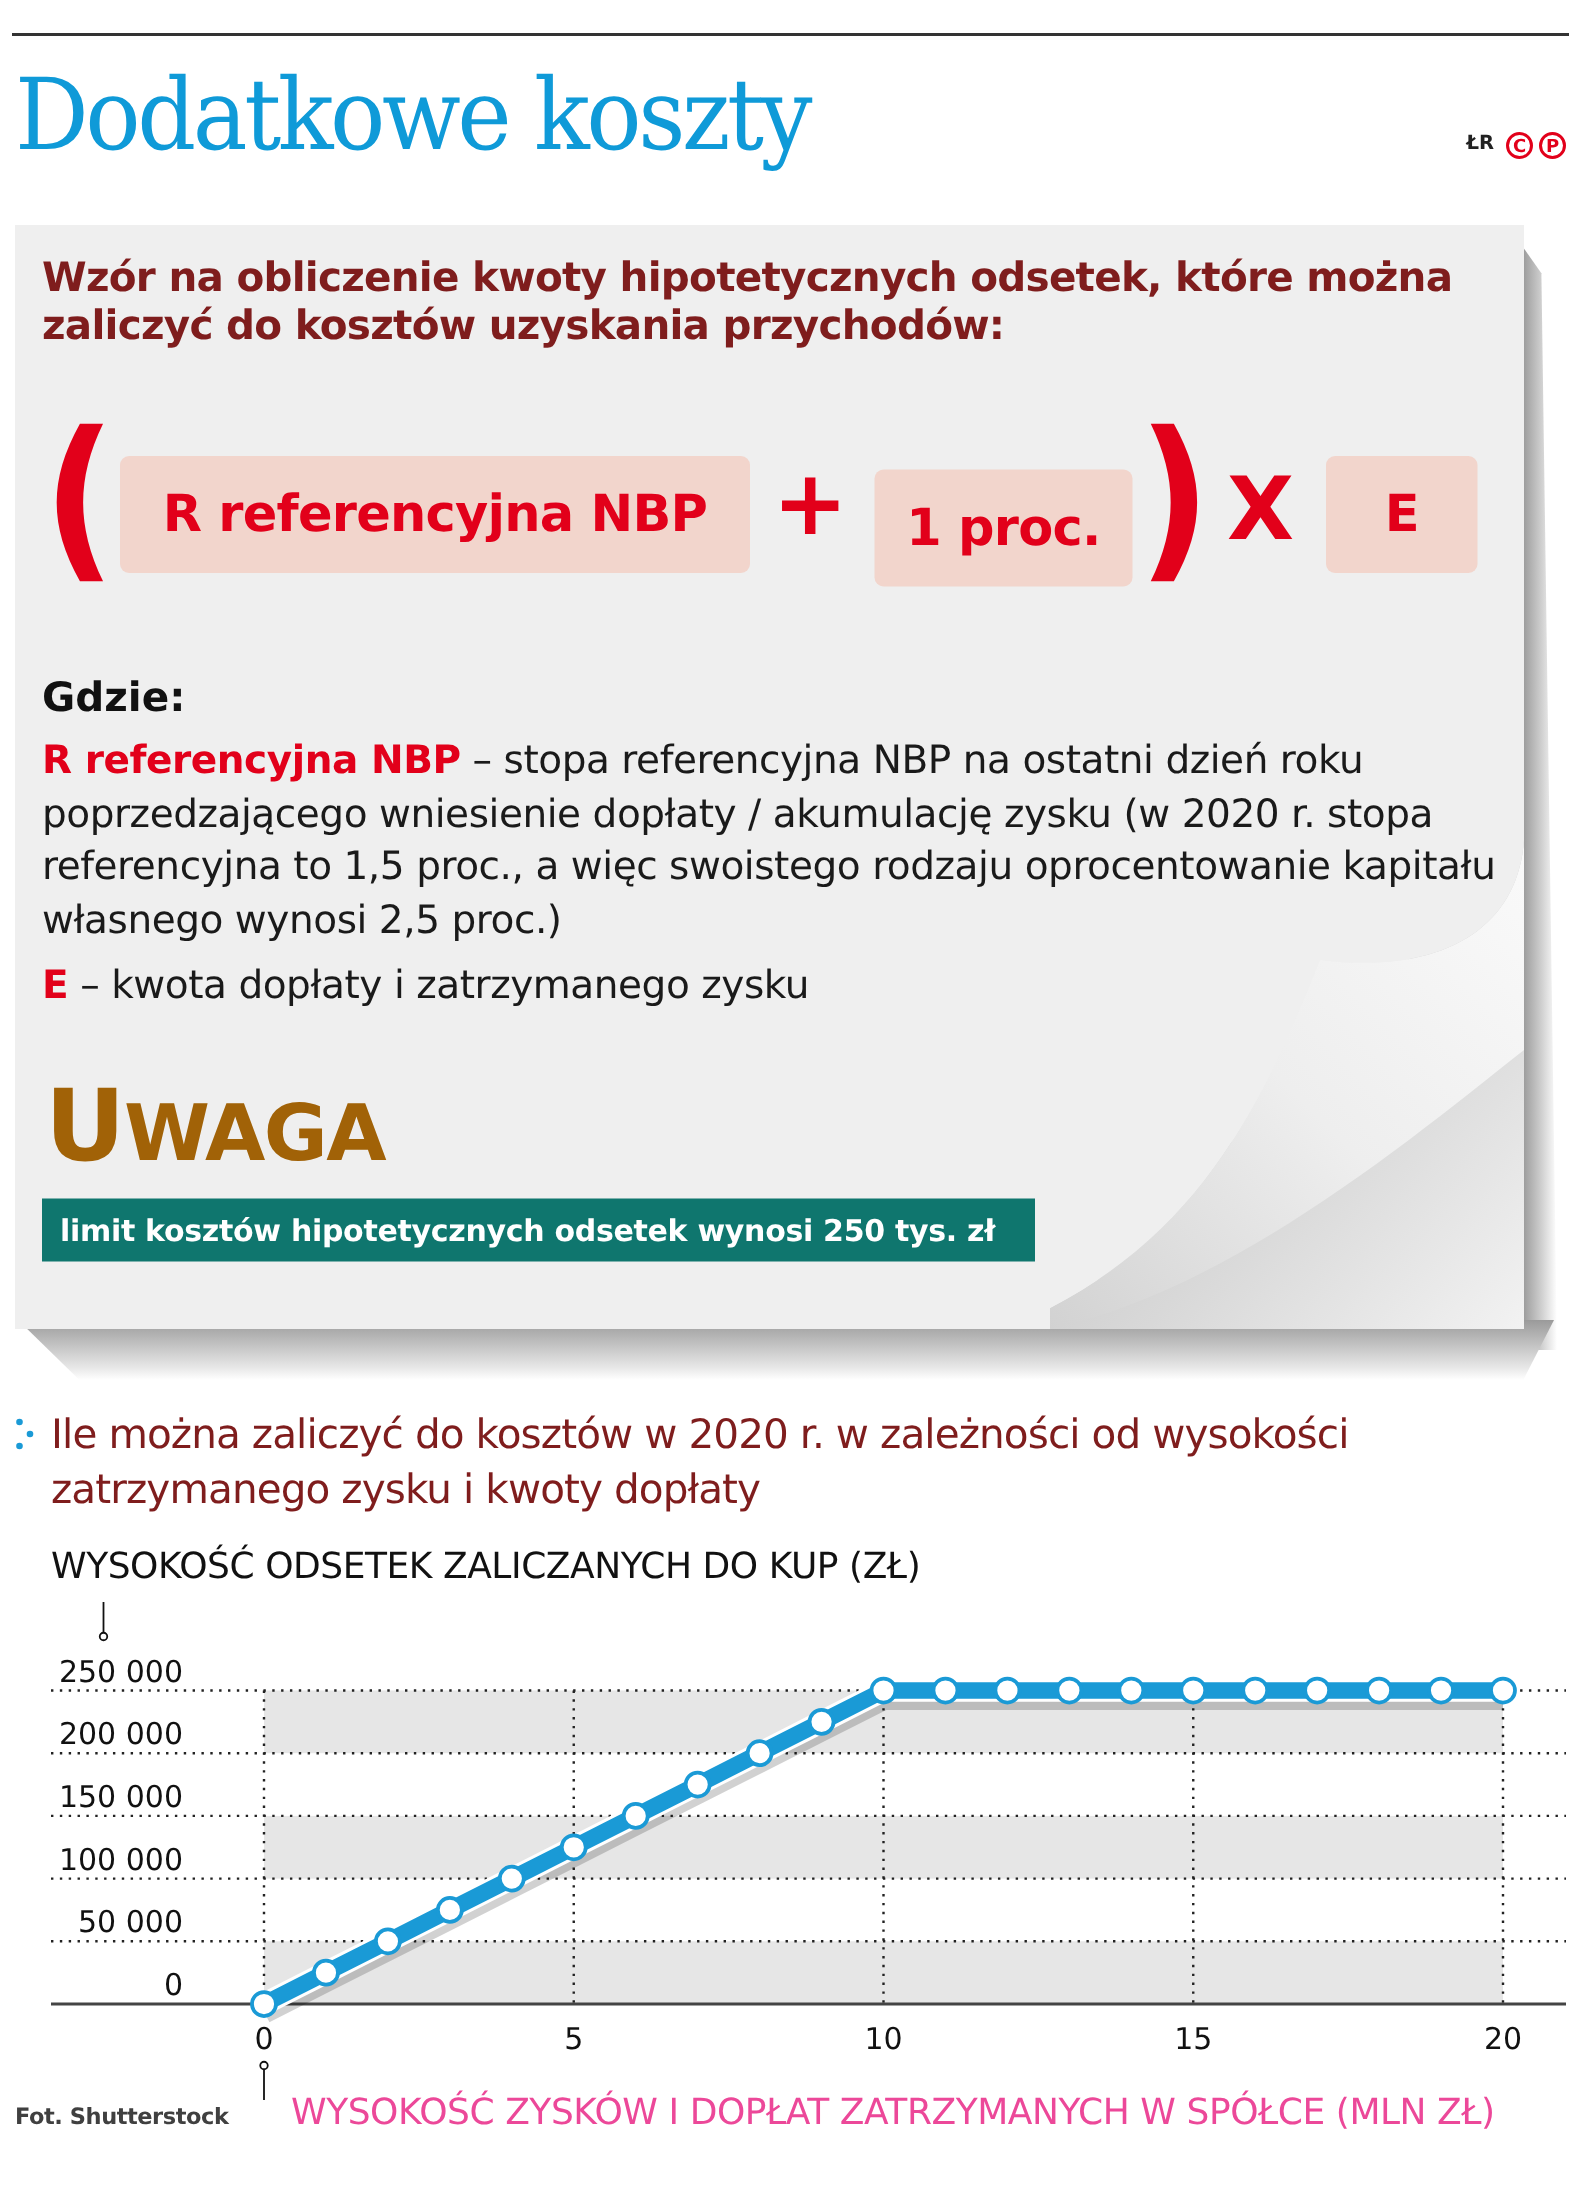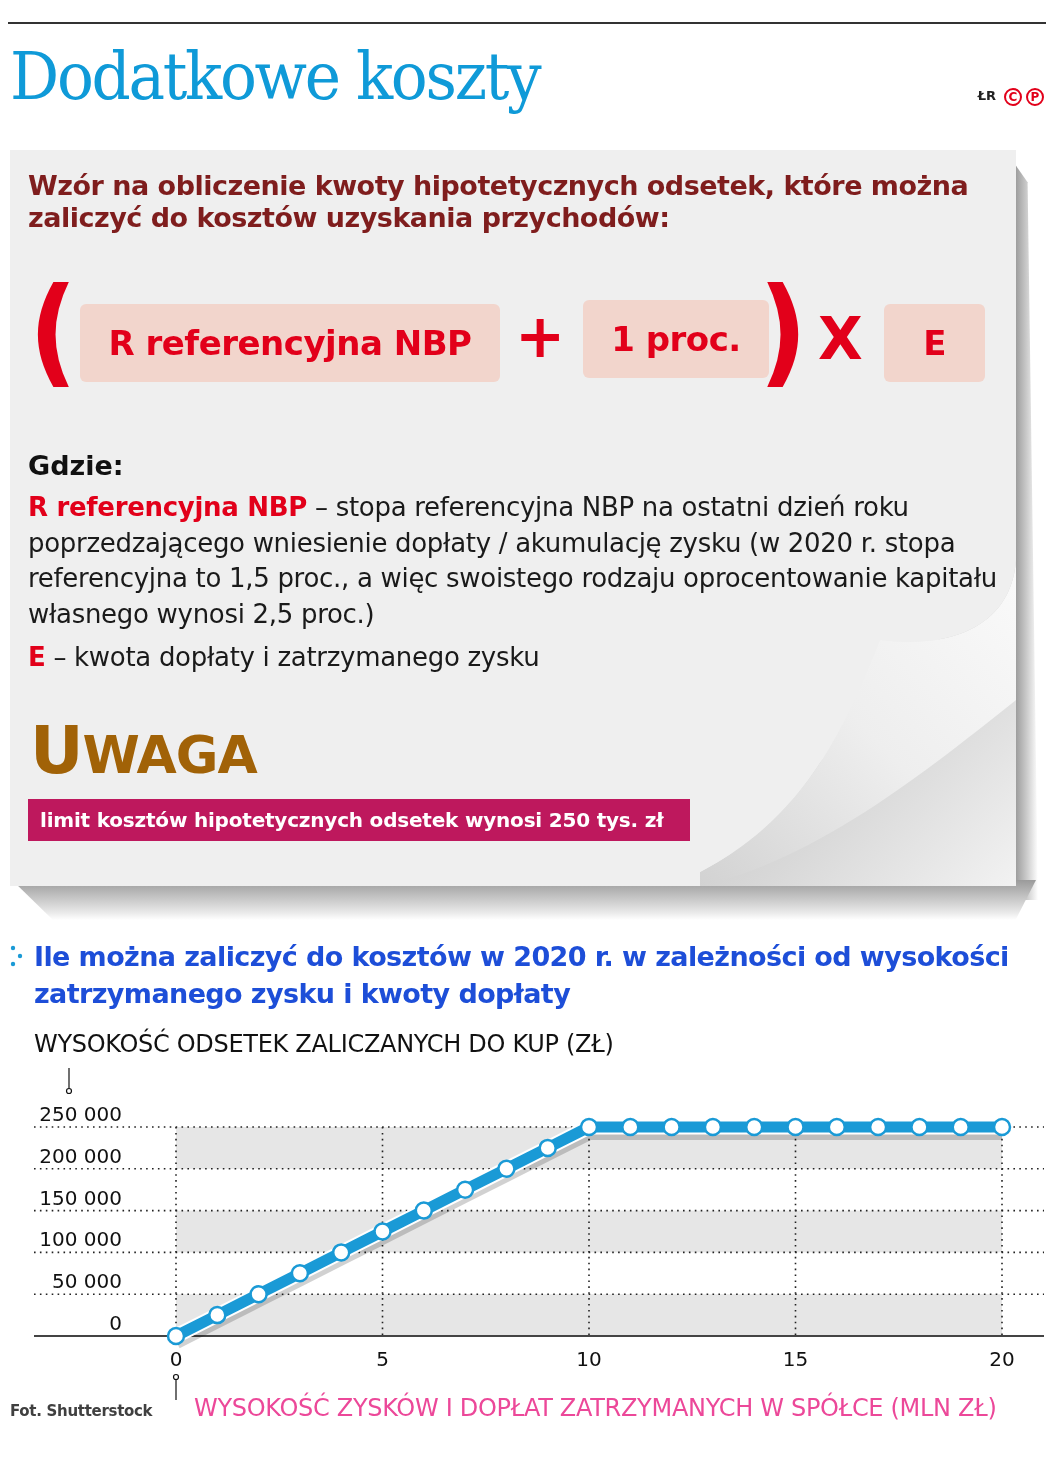--- a/index.html
+++ b/index.html
@@ -25,41 +25,41 @@
 
   .card-heading { left: 28px; top: 170px; width: 960px; font-size: 27px; font-weight: bold;
                   line-height: 32px; letter-spacing: -0.5px; color: #7f1d1d; }
 
   .paren { font-family: "DejaVu Sans", sans-serif; color: #e2001a; font-weight: bold; line-height: 1; }
   .paren-left { left: 26px; top: 272px; font-size: 118px; transform: scaleX(0.9); }
   .paren-right { left: 756px; top: 272px; font-size: 118px; transform: scaleX(0.9); }
   .pill { background: #f2d5cc; border-radius: 6px; color: #e2001a; font-weight: bold; font-size: 34px;
           display: flex; align-items: center; justify-content: center; letter-spacing: -0.5px; }
   .pill-r { left: 80px; top: 304px; width: 420px; height: 78px; }
-  .pill-1 { left: 583px; top: 300px; width: 186px; height: 78px; }
+  .pill-1 { left: 583px; top: 313px; width: 172px; height: 78px; }
   .pill-e { left: 884px; top: 304px; width: 101px; height: 78px; }
   .op-plus { left: 515px; top: 306px; font-size: 60px; font-weight: bold; color: #e2001a; line-height: 1; }
   .op-x { left: 818px; top: 310px; font-size: 58px; font-weight: bold; color: #e2001a; line-height: 1; }
 
   .gdzie { left: 28px; top: 450px; font-size: 27px; font-weight: bold; color: #111; }
   .def { left: 28px; width: 975px; font-size: 26px; line-height: 35.5px; color: #1a1a1a; letter-spacing: -0.3px; }
   .def-r { top: 490px; }
   .def-e { top: 640px; }
   .def .term { color: #e2001a; font-weight: bold; }
 
   .uwaga { left: 30px; top: 718px; font-size: 66px; font-weight: bold; color: #a16207; line-height: 1;
            letter-spacing: -1px; }
   .uwaga .small { font-size: 52px; }
-  .limit-bar { left: 28px; top: 799px; width: 662px; height: 42px; background: #be185d; color: #fff;
+  .limit-bar { left: 28px; top: 799px; width: 662px; height: 42px; background: #0f766e; color: #fff;
                font-weight: bold; font-size: 20px; display: flex; align-items: center; padding-left: 12px;
                box-sizing: border-box; letter-spacing: -0.2px; }
 
   .subtitle-icon { left: 10px; top: 944px; width: 14px; height: 26px; }
-  .subtitle { left: 34px; top: 938px; width: 1000px; font-size: 27px; font-weight: bold; line-height: 37px;
-              letter-spacing: -0.6px; color: #1d4ed8; }
+  .subtitle { left: 34px; top: 938px; width: 1000px; font-size: 27px; font-weight: normal; line-height: 37px;
+              letter-spacing: -0.6px; color: #7f1d1d; }
   .ylabel { left: 34px; top: 1030px; font-size: 24px; color: #111; letter-spacing: -0.3px; }
   .xlabel { left: 194px; top: 1394px; font-size: 24px; color: #ec4899; letter-spacing: -0.3px; }
   .photo-credit { left: 10px; top: 1402px; font-size: 15px; font-weight: bold; color: #404040; letter-spacing: -0.3px; }
 
   svg text { font-family: "DejaVu Sans", sans-serif; }
 </style>
 </head>
 <body>
 
 <div class="abs top-rule"></div>

